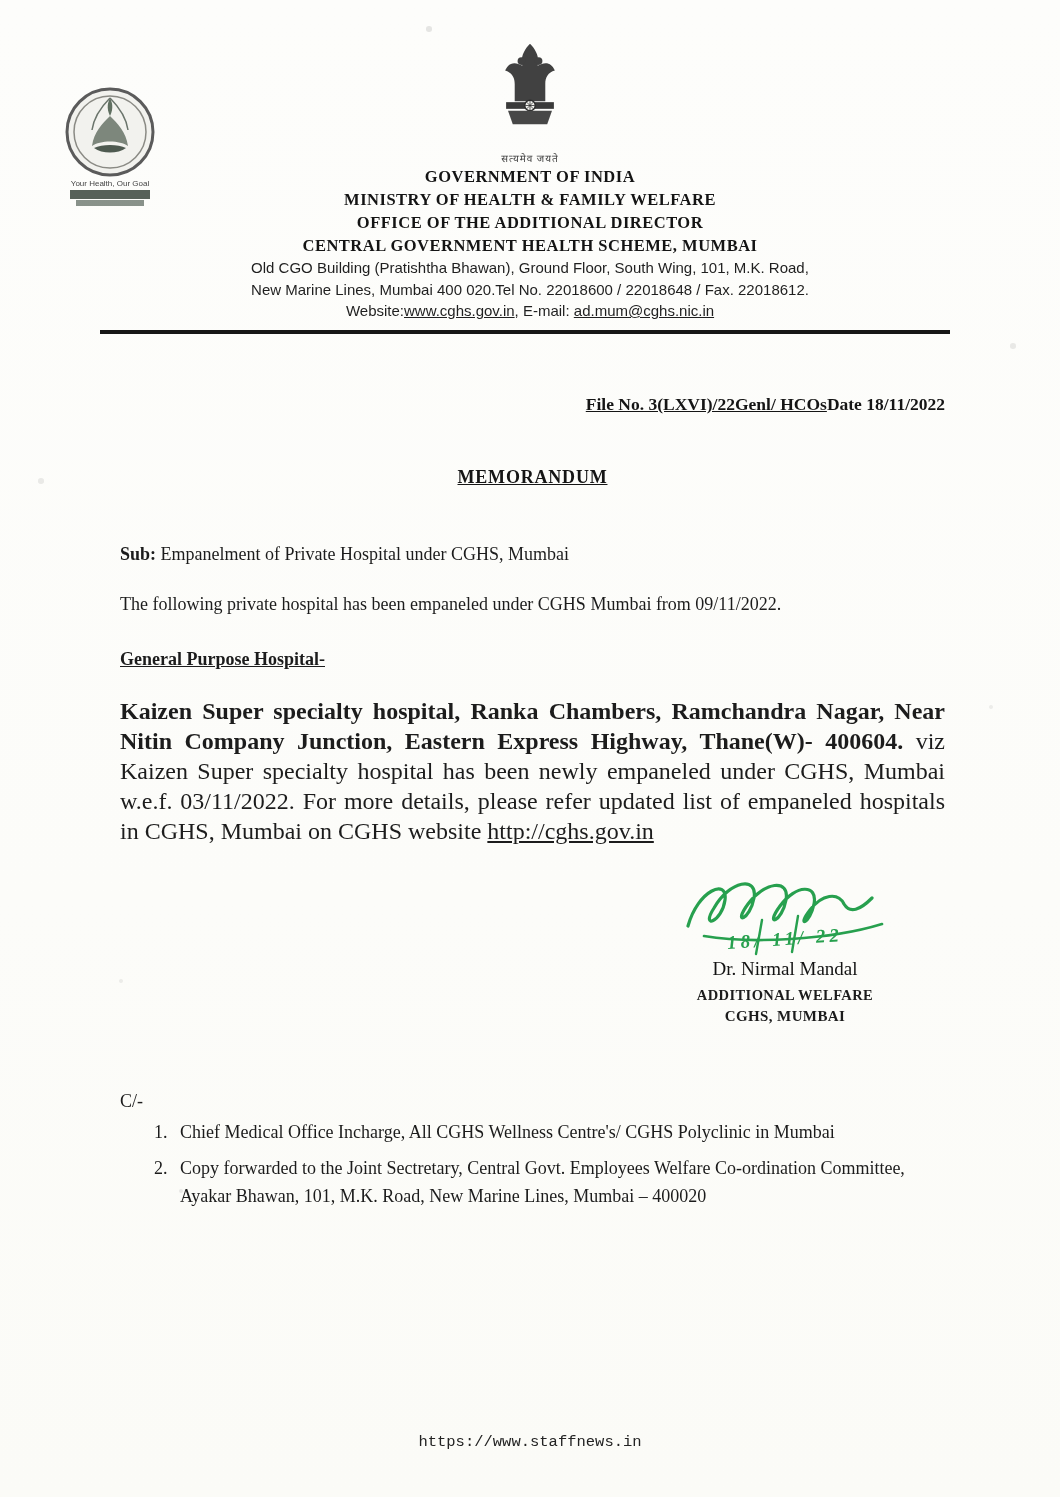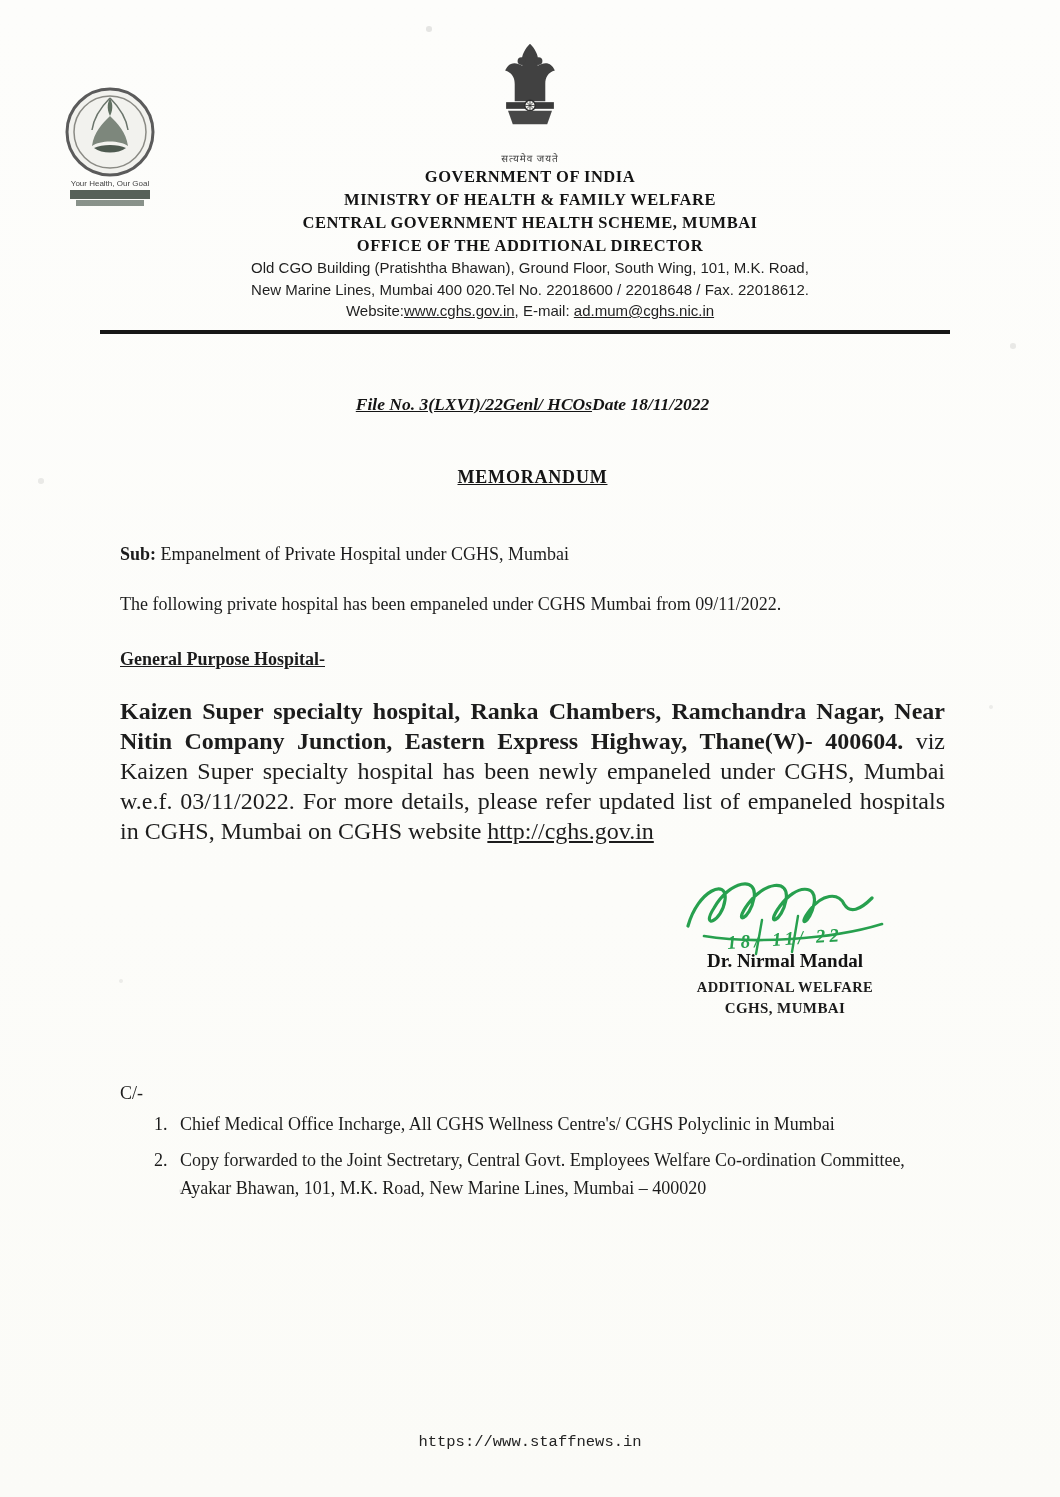--- a/index.html
+++ b/index.html
@@ -32,38 +32,38 @@
 
   
   .cghs-logo { position:absolute; left:60px; top:86px; width:100px; text-align:center; }
   .cghs-logo svg { display:block; margin:0 auto; }
   .logo-caption { font-family:"Liberation Sans", sans-serif; font-size:8px; color:#444; margin-top:1px; white-space:nowrap; }
   .logo-strip { height:9px; background:#39453c; margin:2px 10px 0; opacity:.85; }
   .logo-strip2 { height:6px; background:#57645a; margin:1px 16px 0; opacity:.7; }
 
   
   .content { padding:0 115px 0 120px; }
-  .meta-row { display:flex; justify-content:center; align-items:baseline; margin-top:60px;
-              font-size:17.5px; font-weight:bold; color:#151515;font-style:italic; }
+  .meta-row { display:flex; justify-content:flex-end; align-items:baseline; margin-top:60px;
+              font-size:17.5px; font-weight:bold; color:#151515; }
   .file-no { text-decoration:underline; }
   .title { text-align:center; font-weight:bold; font-size:18px; letter-spacing:0.8px;
            text-decoration:underline; margin-top:52px; color:#151515; }
   .subject { margin:56px 0 0; font-size:18px; }
   .subject .b { font-weight:bold; }
   .para { margin:26px 0 0; font-size:18px; line-height:27.5px; text-align:justify; }
   .section-heading { margin-top:30px; font-weight:bold; font-size:18px; text-decoration:underline; }
   .para-big { margin:26px 0 0; font-size:24px; line-height:30px; text-align:justify; }
   .b { font-weight:bold; }
 
   
   .sig-block { width:320px; margin:24px 0 0 auto; text-align:center; position:relative; }
   .sig-scribble svg { display:block; margin:0 auto; }
   .sig-date { font-style:italic; font-weight:bold; color:#27a04e; font-size:19px;
               margin-top:-34px; transform:rotate(-4deg); letter-spacing:4px; }
-  .sig-name { font-weight:bold; font-size:19px; color:#131313; }
+  .sig-name { font-weight:normal; font-size:19px; margin-top:8px; color:#131313; }
   .sig-desig { font-weight:bold; font-size:14.5px; margin-top:7px; letter-spacing:0.4px; }
   .sig-org { font-weight:bold; font-size:15px; margin-top:4px; letter-spacing:0.4px; }
 
   
   .cc { margin-top:66px; font-size:18px; }
   .cc ol { margin:6px 0 0 30px; padding-left:22px; line-height:28px; }
   .cc li { margin-bottom:8px; padding-left:8px; }
 
   .footer { position:absolute; bottom:46px; left:0; width:100%; text-align:center;
             font-family:Liberation Mono, monospace; font-size:15.5px; color:#232323; }
@@ -98,22 +98,22 @@
         <circle cx="45" cy="18" r="4.5" fill="#414141"></circle>
         <rect x="20" y="69" width="50" height="7" fill="#3a3a3a"></rect>
         <circle cx="45" cy="72.5" r="5.5" fill="#f4f4f0" stroke="#2c2c2c" stroke-width="1.5"></circle>
         <path d="M45,67.5 L45,77.5 M40,72.5 L50,72.5 M41.5,69 L48.5,76 M48.5,69 L41.5,76" stroke="#2c2c2c" stroke-width="0.8"></path>
         <path d="M22,78 L68,78 L63,92 L27,92 Z" fill="#474747"></path>
       </svg>
     </span>
     <div class="emblem-caption">सत्यमेव जयते</div>
     <div class="org-line">GOVERNMENT  OF  INDIA</div>
     <div class="org-line">MINISTRY OF HEALTH &amp; FAMILY WELFARE</div>
+    <div class="org-line">OFFICE OF THE ADDITIONAL DIRECTOR</div>
     <div class="org-line">CENTRAL GOVERNMENT HEALTH SCHEME, MUMBAI</div>
-    <div class="org-line">OFFICE OF THE ADDITIONAL DIRECTOR</div>
     <div class="addr">Old CGO Building (Pratishtha Bhawan), Ground Floor, South Wing, 101, M.K. Road,</div>
     <div class="addr">New Marine Lines, Mumbai 400 020.Tel No. 22018600 / 22018648 / Fax. 22018612.</div>
     <div class="contact"><span>Website:</span><span class="u">www.cghs.gov.in</span><span>, E-mail: </span><span class="u">ad.mum@cghs.nic.in</span></div>
     <div class="rule"></div>
   </div>
 
   <div class="content">
     <div class="meta-row">
       <span class="file-no">File No. 3(LXVI)/22Genl/ HCOs</span>
       <span class="date">Date 18/11/2022</span>

